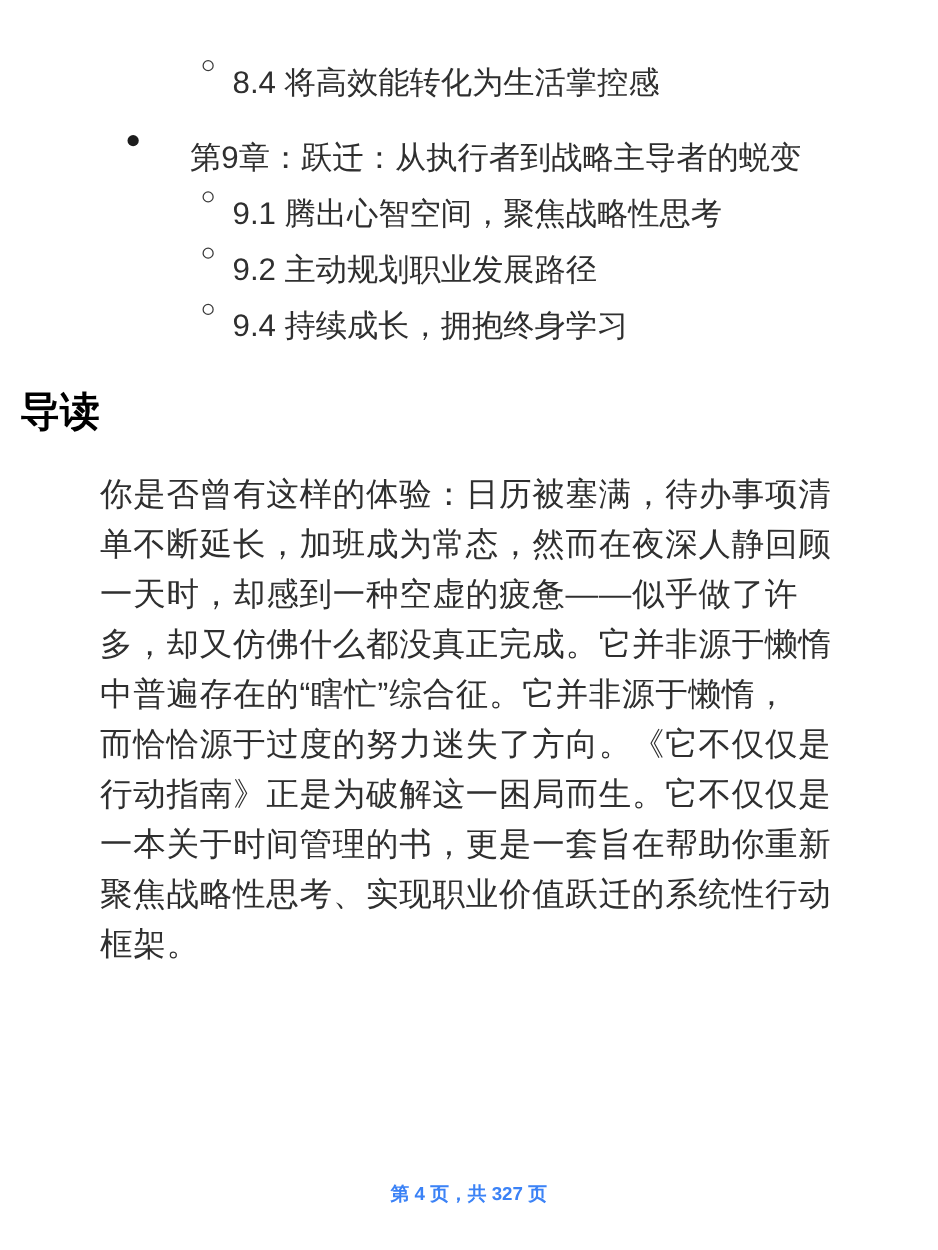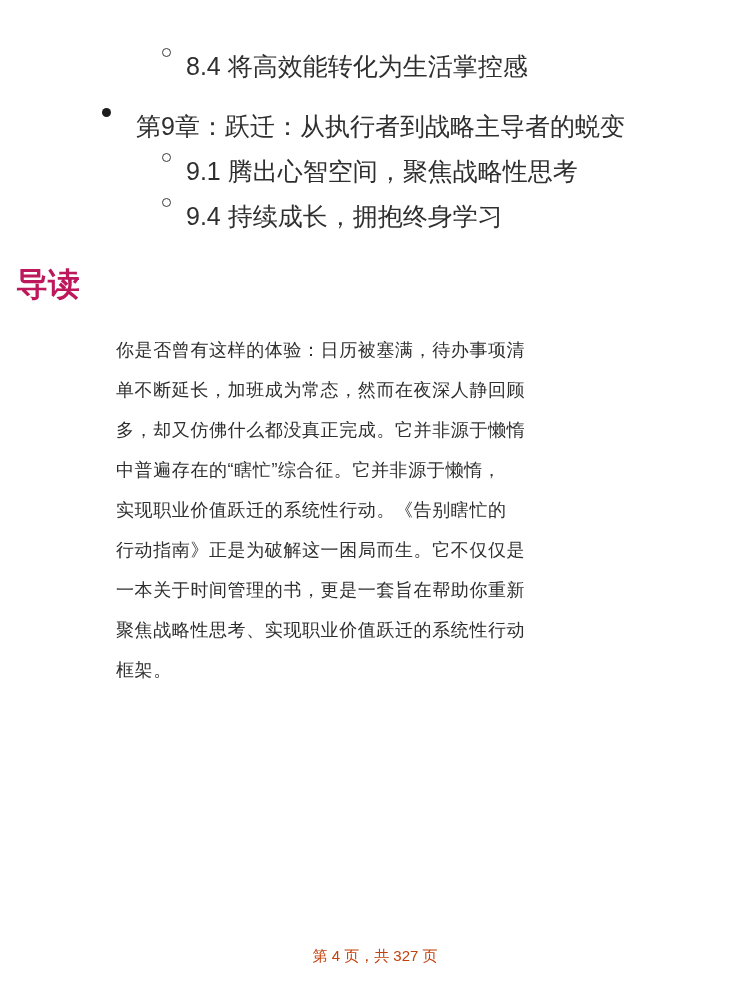--- a/index.html
+++ b/index.html
@@ -25,21 +25,21 @@
     margin: 0;
     padding: 48px 0 0 0;
     font-size: 25px;
   }
   .toc-item {
     display: flex;
     align-items: flex-start;
     line-height: 36px;
   }
   .toc-item + .toc-item { margin-top: 9px; }
-  .toc-item.l1 { margin-top: 24px; }
+  .toc-item.l1 { margin-top: 24px; gap: 16px; }
   .toc-item.l1 + .toc-item.l2 { }
   .bullet {
     flex: 0 0 auto;
     border-radius: 50%;
   }
   .l1 .bullet {
     width: 9px;
     height: 9px;
     background: #1c1c1c;
     margin-left: 102px;
@@ -56,37 +56,38 @@
   .toc-text { white-space: nowrap; }
   
   .section-heading {
     margin: 34px 0 0 80px;
     font-size: 32px;
     line-height: 32px;
     font-weight: bold;
   }
   
   .paragraph {
-    margin: 30px 80px 0 116px;
-    font-size: 18px;
+    margin: 30px 80px 0 80px;
+    font-size: 26px;
     line-height: 40px;
     letter-spacing: 0.6px;
     color: #2f2f2f;
   }
   .para-line { white-space: nowrap; }
   
   .footer {
     position: absolute;
     top: 948px;
     left: 0;
     width: 100%;
     text-align: center;
     font-size: 15px;
     line-height: 16px;
-    color: #c2410c;
+    color: #3b82f6;
+    font-weight: bold;
   }
 </style>
 </head>
 <body>
 
 <div class="page">
 
   <ul class="toc">
     <li class="toc-item l2">
       <span class="bullet"></span>
@@ -95,32 +96,37 @@
     <li class="toc-item l1">
       <span class="bullet"></span>
       <span class="toc-text">第9章：跃迁：从执行者到战略主导者的蜕变</span>
     </li>
     <li class="toc-item l2">
       <span class="bullet"></span>
       <span class="toc-text">9.1 腾出心智空间，聚焦战略性思考</span>
     </li>
     <li class="toc-item l2">
       <span class="bullet"></span>
+      <span class="toc-text">9.2 主动规划职业发展路径</span>
+    </li>
+    <li class="toc-item l2">
+      <span class="bullet"></span>
       <span class="toc-text">9.4 持续成长，拥抱终身学习</span>
     </li>
   </ul>
 
-  <h2 class="section-heading" style="color: #be185d; margin-left: 16px;">导读</h2>
+  <h2 class="section-heading" style="color: #000000; margin-left: 16px;">导读</h2>
 
   <div class="paragraph">
     <div class="para-line">你是否曾有这样的体验：日历被塞满，待办事项清</div>
     <div class="para-line">单不断延长，加班成为常态，然而在夜深人静回顾</div>
+    <div class="para-line">一天时，却感到一种空虚的疲惫——似乎做了许</div>
     <div class="para-line">多，却又仿佛什么都没真正完成。它并非源于懒惰</div>
     <div class="para-line">中普遍存在的“瞎忙”综合征。它并非源于懒惰，</div>
-    <div class="para-line">实现职业价值跃迁的系统性行动。《告别瞎忙的</div>
+    <div class="para-line">而恰恰源于过度的努力迷失了方向。《它不仅仅是</div>
     <div class="para-line">行动指南》正是为破解这一困局而生。它不仅仅是</div>
     <div class="para-line">一本关于时间管理的书，更是一套旨在帮助你重新</div>
     <div class="para-line">聚焦战略性思考、实现职业价值跃迁的系统性行动</div>
     <div class="para-line">框架。</div>
   </div>
 
   <div class="footer">
     <span>第 4 页，共 327 页</span>
   </div>
 

